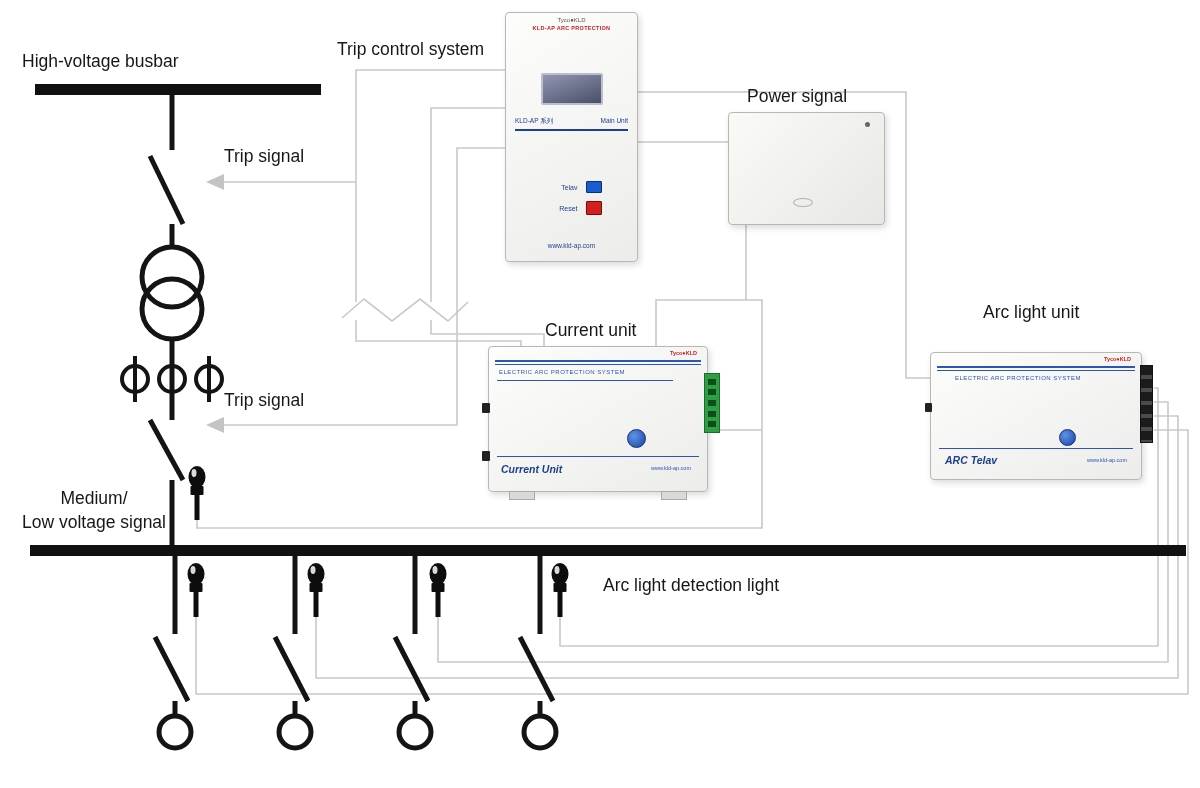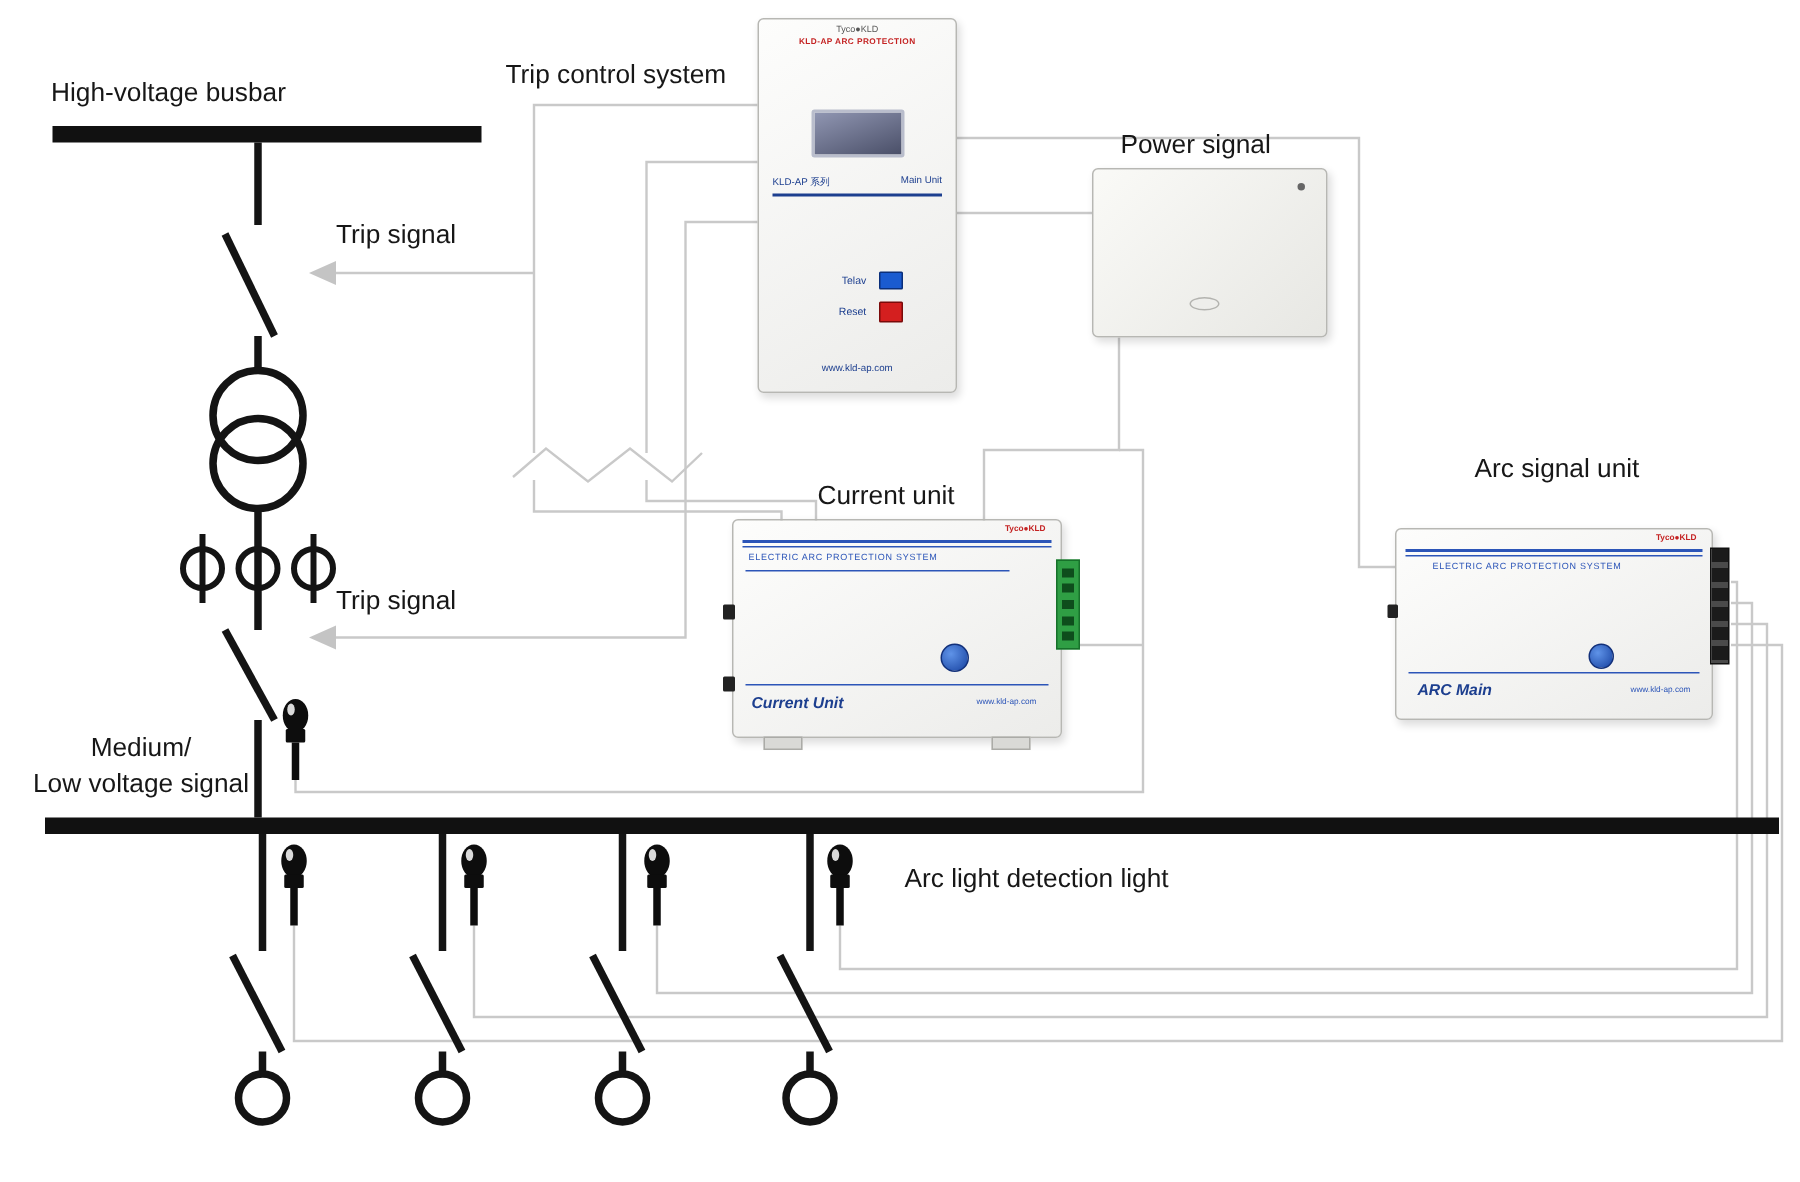--- a/index.html
+++ b/index.html
@@ -150,27 +150,27 @@
     </g>
     <g>
       <ellipse cx="560" cy="574" rx="8.5" ry="11"></ellipse>
         <rect x="553.5" y="583" width="13" height="9" rx="1"></rect>
         <rect x="557.5" y="592" width="5" height="25"></rect>
       <ellipse cx="557" cy="570" rx="2.5" ry="4" fill="#fff" opacity=".85"></ellipse>
     </g>
   </g>
 </svg>
 
-<div class="label" style="left:34px;top:50px">High-voltage busbar</div>
+<div class="label" style="left:22px;top:50px">High-voltage busbar</div>
 <div class="label" style="left:337px;top:38px">Trip control system</div>
 <div class="label" style="left:747px;top:85px">Power signal</div>
 <div class="label" style="left:224px;top:145px">Trip signal</div>
 <div class="label" style="left:224px;top:389px">Trip signal</div>
 <div class="label" style="left:545px;top:319px">Current unit</div>
-<div class="label" style="left:983px;top:301px">Arc signal unit</div>
+<div class="label" style="left:983px;top:301px">Arc light unit</div>
 <div class="label center" style="left:6px;top:487px;width:176px">Medium/
 Low voltage signal</div>
 <div class="label" style="left:603px;top:574px">Arc light detection light</div>
 
 <div class="device mc">
   <div class="brand">Tyco●KLD</div>
   <div class="title">KLD-AP ARC PROTECTION</div>
   <div class="display"></div>
   <div class="modelrow">
     <span>KLD-AP 系列</span>
@@ -217,15 +217,15 @@
 
 <div class="device unit au">
   <div class="brand">Tyco●KLD</div>
   <div class="topline" style="top:13px"></div>
   <div class="topline2" style="top:17px"></div>
   <div class="header" style="top:22px;left:24px">ELECTRIC ARC PROTECTION SYSTEM</div>
   <div class="pins"></div>
   <div class="nub" style="left:-6px;top:50px;height:9px;width:7px"></div>
   <div class="knob" style="left:128px;top:76px;width:17px;height:17px"></div>
   <div class="rule" style="bottom:30px;left:8px;right:8px"></div>
-  <div class="name" style="bottom:13px;left:14px">ARC Main</div>
+  <div class="name" style="bottom:13px;left:14px">ARC Telav</div>
   <div class="site" style="bottom:16px;right:14px">www.kld-ap.com</div>
 </div>
 
 </body></html>

